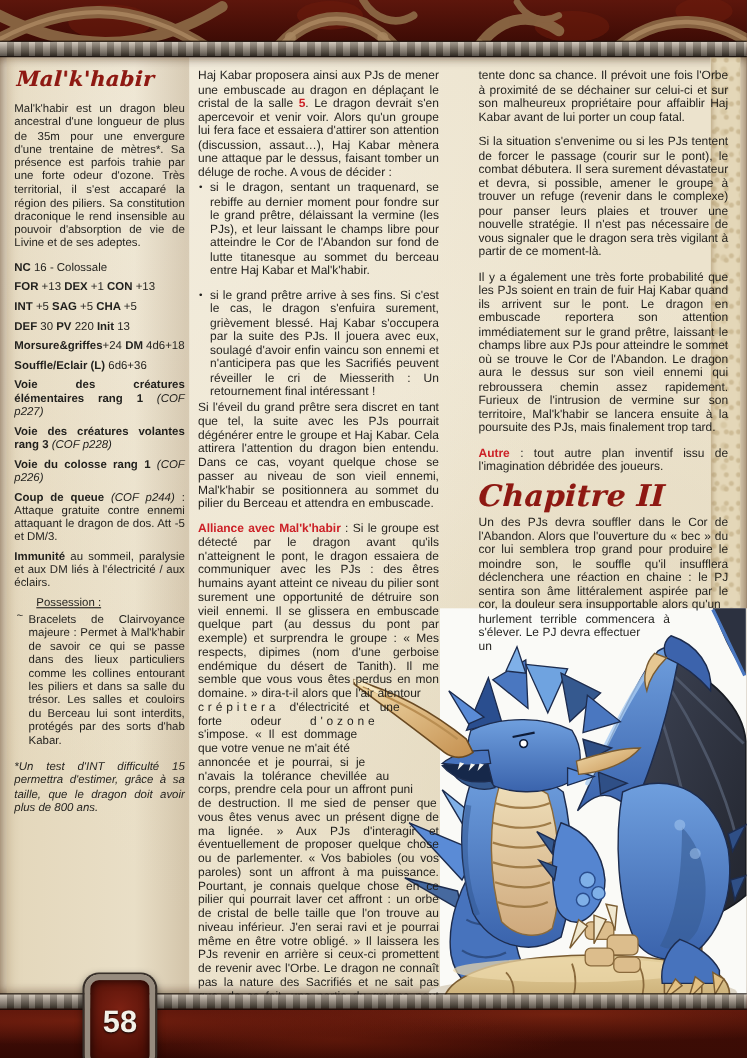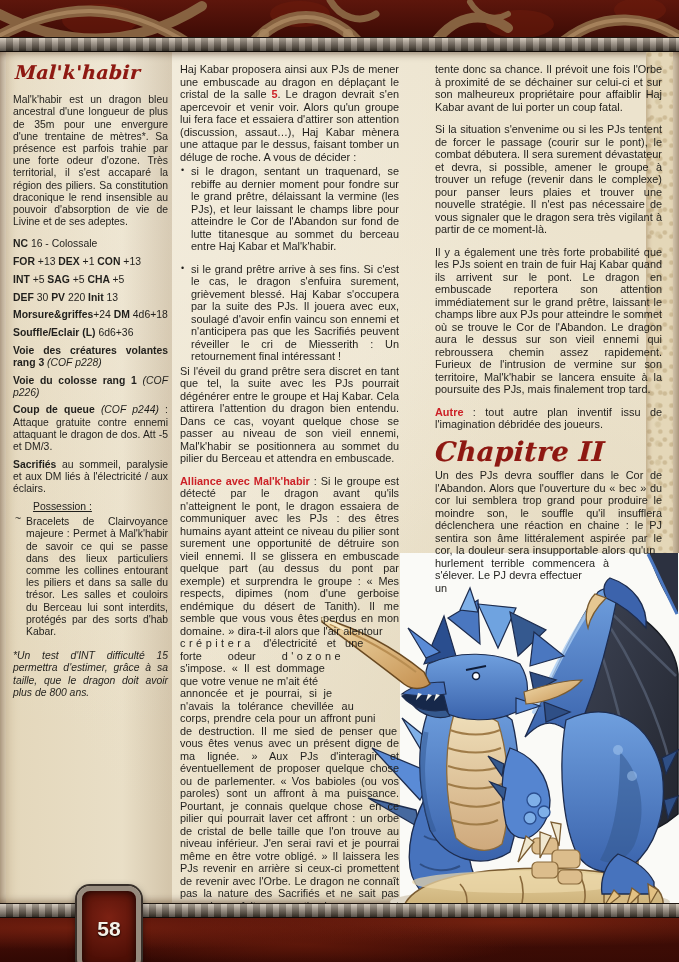--- a/index.html
+++ b/index.html
@@ -44,21 +44,21 @@
   .band-bottom{bottom:44px;}
 
   .top-ornate{position:absolute;top:0;left:0;z-index:6;}
 
   
   .plaque{position:absolute;left:77px;top:886px;width:54px;height:76px;z-index:9;
     border-radius:13px;border:5px solid #968b7e;
     background:radial-gradient(circle at 50% 35%, #7c2113, #4e0f06 75%);
     box-shadow:0 0 0 2px #38302a, 0 3px 8px rgba(0,0,0,.7), inset 0 0 9px rgba(0,0,0,.8);
     display:flex;align-items:center;justify-content:center;}
-  .plaque span{color:#f4f1e8;font-weight:bold;font-size:21px;text-shadow:0 1px 2px #000;}
+  .plaque span{color:#f4f1e8;font-weight:bold;font-size:28px;text-shadow:0 1px 2px #000;}
 
   
   .col{position:absolute;z-index:4;color:#201f1c;text-align:justify;}
   .sidebar{left:13px;top:64px;width:155px;font-size:10.4px;line-height:12.2px;}
   .col-mid{left:180px;top:63px;width:219px;font-size:10.9px;line-height:12.5px;}
   .col-right{left:435px;top:63px;width:227px;font-size:10.9px;line-height:12.5px;}
 
   .sidebar-title{font-family:"DejaVu Serif",serif;font-style:italic;font-weight:700;font-size:19px;
     color:#8e1812;letter-spacing:.3px;transform:skewX(-3deg);margin:2px 0 16px 2px;
     text-shadow:.4px .4px 0 rgba(150,50,30,.55);}
@@ -204,24 +204,25 @@
 <div class="col sidebar">
   <div class="sidebar-title">Mal'k'habir</div>
   <div class="para">Mal'k'habir est un dragon bleu ancestral d'une longueur de plus de 35m pour une envergure d'une trentaine de mètres*. Sa présence est parfois trahie par une forte odeur d'ozone. Très territorial, il s'est accaparé la région des piliers. Sa constitution draconique le rend insensible au pouvoir d'absorption de vie de Livine et de ses adeptes.</div>
   <div>
       <div class="stat-line"><span class="seg-b">NC </span><span>16 - Colossale</span></div>
       <div class="stat-line"><span class="seg-b">FOR </span><span>+13 </span><span class="seg-b">DEX </span><span>+1 </span><span class="seg-b">CON </span><span>+13</span></div>
       <div class="stat-line"><span class="seg-b">INT </span><span>+5  </span><span class="seg-b">SAG </span><span>+5  </span><span class="seg-b">CHA </span><span>+5</span></div>
       <div class="stat-line"><span class="seg-b">DEF </span><span>30  </span><span class="seg-b">PV </span><span>220  </span><span class="seg-b">Init </span><span>13</span></div>
       <div class="stat-line"><span class="seg-b">Morsure&amp;griffes</span><span>+24 </span><span class="seg-b">DM </span><span>4d6+18</span></div>
       <div class="stat-line"><span class="seg-b">Souffle/Eclair (L) </span><span>6d6+36</span></div>
+      <div class="stat-line"><span class="seg-b">Voie des créatures élémentaires rang 1 </span><span class="seg-i">(COF p227)</span></div>
       <div class="stat-line"><span class="seg-b">Voie des créatures volantes rang 3 </span><span class="seg-i">(COF p228)</span></div>
       <div class="stat-line"><span class="seg-b">Voie du colosse rang 1 </span><span class="seg-i">(COF p226)</span></div>
       <div class="stat-line"><span class="seg-b">Coup de queue </span><span class="seg-i">(COF p244)</span><span> : Attaque gratuite contre ennemi attaquant le dragon de dos. Att -5 et DM/3.</span></div>
-      <div class="stat-line"><span class="seg-b">Sacrifiés </span><span>au sommeil, paralysie et aux DM liés à l'électricité / aux éclairs.</span></div>
+      <div class="stat-line"><span class="seg-b">Immunité </span><span>au sommeil, paralysie et aux DM liés à l'électricité / aux éclairs.</span></div>
     </div>
   <div class="poss-head">Possession :</div>
   <div class="poss-item">
     <span class="poss-marker">~</span>
     <span>Bracelets de Clairvoyance majeure : Permet à Mal'k'habir de savoir ce qui se passe dans des lieux particuliers comme les collines entourant les piliers et dans sa salle du trésor. Les salles et couloirs du Berceau lui sont interdits, protégés par des sorts d'hab Kabar.</span>
   </div>
   <div class="footnote">*Un test d'INT difficulté 15 permettra d'estimer, grâce à sa taille, que le dragon doit avoir plus de 800 ans.</div>
 </div>
 
 <div class="col col-mid">

